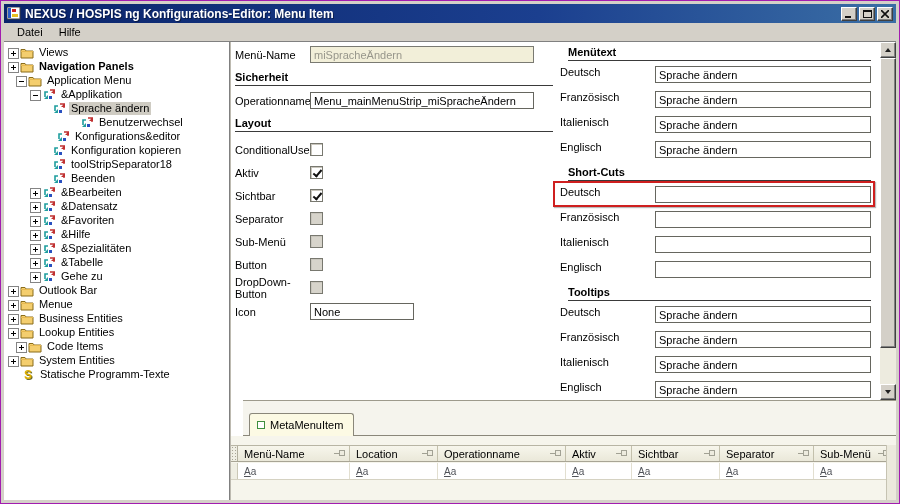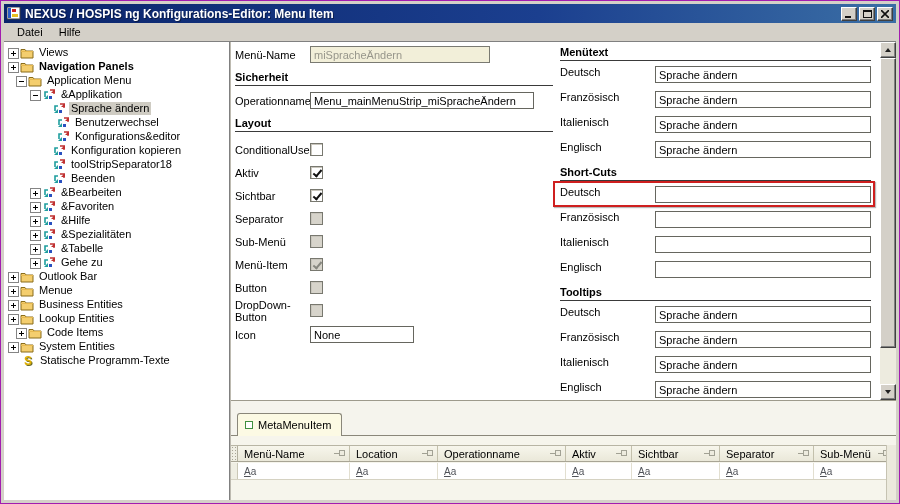--- a/index.html
+++ b/index.html
@@ -42,21 +42,21 @@
   .formpanel{position:absolute;left:0;top:0;right:16px;height:358px;background:#fff;overflow:hidden;}
   .leftcol{position:absolute;left:4px;top:4px;width:318px;}
   .rightcol{position:absolute;left:329px;top:4px;width:311px;}
   .flabel{width:75px;flex:0 0 auto;}
   .frow{display:flex;align-items:center;position:relative;}
   .input{height:17px;border:1px solid #66665f;background:#fff;
     font:11px "Liberation Sans",sans-serif;padding:0 3px;color:#000;}
   .input.ro{background:#F2EFD9;color:#97968b;border-color:#7a7a72;}
   .sect-title{font-weight:bold;border-bottom:1px solid #3a3a3a;padding-bottom:2px;
     line-height:12px;margin:8px 0 6px 0;}
-  .rightcol .sect-title{margin:0 0 5px 0;}
+  .rightcol .sect-title{margin:0 0 5px 8px;}
   .lrow1{margin-bottom:0;}
   .crow{height:23px;display:flex;align-items:center;}
   .cb{width:13px;height:13px;background:#fff;border:1px solid #78786f;position:relative;
     box-shadow:inset 1px 1px 0 #c9c6bd;}
   .cb.dis{background:#d7d4cb;}
   .cb.on::after{content:'';position:absolute;left:2px;top:3px;width:7px;height:3px;
     border-left:2px solid #101010;border-bottom:2px solid #101010;transform:rotate(-50deg);}
   .cb.dis.on::after{border-color:#87877f;}
   .rrow{display:flex;margin-bottom:8px;position:relative;}
   .rrow .flabel{width:95px;}
@@ -68,21 +68,21 @@
   .sbtn{position:absolute;left:0;width:16px;height:16px;background:#D4D0C8;
     border:1px solid #404040;border-top-color:#fff;border-left-color:#fff;
     box-shadow:inset -1px -1px 0 #808080;display:flex;align-items:center;justify-content:center;}
   .sbtn.up{top:0;} .sbtn.down{bottom:0;}
   .tri-up{width:0;height:0;border-left:3px solid transparent;border-right:3px solid transparent;border-bottom:4px solid #202020;}
   .tri-down{width:0;height:0;border-left:3px solid transparent;border-right:3px solid transparent;border-top:4px solid #202020;}
   .sthumb{position:absolute;left:0;top:16px;width:16px;height:290px;background:#D4D0C8;
     border:1px solid #404040;border-top-color:#fff;border-left-color:#fff;
     box-shadow:inset -1px -1px 0 #808080;}
   
-  .tabstrip{position:absolute;left:0;top:358px;right:0;height:36px;background:#F5F4ED;
+  .tabstrip{position:absolute;left:12px;top:358px;right:0;height:36px;background:#F5F4ED;
     border-top:1px solid #9d9a8c;border-bottom:1px solid #8a877a;text-align:right;}
   .tab{position:absolute;left:6px;bottom:-1px;height:23px;background:#FCFAE4;
     border:1px solid #8a877a;border-bottom:none;border-radius:3px 3px 0 0;
     display:flex;align-items:center;padding:0 10px 0 7px;gap:5px;}
   .tab-sq{width:8px;height:8px;background:#fff;border:1px solid #3f8f3f;flex:0 0 auto;}
   
   .grid{position:absolute;left:0;top:394px;right:0;bottom:0;background:#F6F5EC;}
   .grid-header{position:absolute;left:0;top:9px;right:10px;height:17px;display:flex;
     border-top:1px solid #b8b5a4;border-bottom:1px solid #a8a595;}
   .gh-strip{width:7px;flex:0 0 auto;background:#EFEEE3;
@@ -192,42 +192,42 @@
             <svg width="13" height="13" viewBox="0 0 13 13">
               <path d="M2 9 L2 4 L5 4" fill="none" stroke="#1f9e9e" stroke-width="1.6"></path>
               <path d="M1 11 L5 7 L5 11 Z" fill="#1f9e9e"></path>
               <path d="M7 2 L11 2 L11 6" fill="none" stroke="#c03030" stroke-width="1.4"></path>
               <path d="M12 1 L8 5 L12 5 Z" fill="#c03030"></path>
               <rect x="6" y="8" width="3" height="3" fill="#2a50c0"></rect>
             </svg>
           </span>
           <span class="tlabel selected">Sprache ändern</span>
         </div>
+        <div class="tree-row" style="padding-left: 76px;">
+          <span class="ticn">
+            <svg width="13" height="13" viewBox="0 0 13 13">
+              <path d="M2 9 L2 4 L5 4" fill="none" stroke="#1f9e9e" stroke-width="1.6"></path>
+              <path d="M1 11 L5 7 L5 11 Z" fill="#1f9e9e"></path>
+              <path d="M7 2 L11 2 L11 6" fill="none" stroke="#c03030" stroke-width="1.4"></path>
+              <path d="M12 1 L8 5 L12 5 Z" fill="#c03030"></path>
+              <rect x="6" y="8" width="3" height="3" fill="#2a50c0"></rect>
+            </svg>
+          </span>
+          <span class="tlabel">Benutzerwechsel</span>
+        </div>
         <div class="tree-row" style="padding-left: 52px;">
           <span class="ticn">
             <svg width="13" height="13" viewBox="0 0 13 13">
               <path d="M2 9 L2 4 L5 4" fill="none" stroke="#1f9e9e" stroke-width="1.6"></path>
               <path d="M1 11 L5 7 L5 11 Z" fill="#1f9e9e"></path>
               <path d="M7 2 L11 2 L11 6" fill="none" stroke="#c03030" stroke-width="1.4"></path>
               <path d="M12 1 L8 5 L12 5 Z" fill="#c03030"></path>
               <rect x="6" y="8" width="3" height="3" fill="#2a50c0"></rect>
             </svg>
           </span>
-          <span class="tlabel">Benutzerwechsel</span>
-        </div>
-        <div class="tree-row" style="padding-left: 52px;">
-          <span class="ticn">
-            <svg width="13" height="13" viewBox="0 0 13 13">
-              <path d="M2 9 L2 4 L5 4" fill="none" stroke="#1f9e9e" stroke-width="1.6"></path>
-              <path d="M1 11 L5 7 L5 11 Z" fill="#1f9e9e"></path>
-              <path d="M7 2 L11 2 L11 6" fill="none" stroke="#c03030" stroke-width="1.4"></path>
-              <path d="M12 1 L8 5 L12 5 Z" fill="#c03030"></path>
-              <rect x="6" y="8" width="3" height="3" fill="#2a50c0"></rect>
-            </svg>
-          </span>
           <span class="tlabel">Konfigurations&amp;editor</span>
         </div>
         <div class="tree-row" style="padding-left: 48px;">
           <span class="ticn">
             <svg width="13" height="13" viewBox="0 0 13 13">
               <path d="M2 9 L2 4 L5 4" fill="none" stroke="#1f9e9e" stroke-width="1.6"></path>
               <path d="M1 11 L5 7 L5 11 Z" fill="#1f9e9e"></path>
               <path d="M7 2 L11 2 L11 6" fill="none" stroke="#c03030" stroke-width="1.4"></path>
               <path d="M12 1 L8 5 L12 5 Z" fill="#c03030"></path>
               <rect x="6" y="8" width="3" height="3" fill="#2a50c0"></rect>
@@ -264,20 +264,33 @@
           <span class="ticn">
             <svg width="13" height="13" viewBox="0 0 13 13">
               <path d="M2 9 L2 4 L5 4" fill="none" stroke="#1f9e9e" stroke-width="1.6"></path>
               <path d="M1 11 L5 7 L5 11 Z" fill="#1f9e9e"></path>
               <path d="M7 2 L11 2 L11 6" fill="none" stroke="#c03030" stroke-width="1.4"></path>
               <path d="M12 1 L8 5 L12 5 Z" fill="#c03030"></path>
               <rect x="6" y="8" width="3" height="3" fill="#2a50c0"></rect>
             </svg>
           </span>
           <span class="tlabel">&amp;Bearbeiten</span>
+        </div>
+        <div class="tree-row" style="padding-left: 26px;">
+          <span class="expand plus"></span>
+          <span class="ticn">
+            <svg width="13" height="13" viewBox="0 0 13 13">
+              <path d="M2 9 L2 4 L5 4" fill="none" stroke="#1f9e9e" stroke-width="1.6"></path>
+              <path d="M1 11 L5 7 L5 11 Z" fill="#1f9e9e"></path>
+              <path d="M7 2 L11 2 L11 6" fill="none" stroke="#c03030" stroke-width="1.4"></path>
+              <path d="M12 1 L8 5 L12 5 Z" fill="#c03030"></path>
+              <rect x="6" y="8" width="3" height="3" fill="#2a50c0"></rect>
+            </svg>
+          </span>
+          <span class="tlabel">&amp;Datensatz</span>
         </div>
         <div class="tree-row" style="padding-left: 26px;">
           <span class="expand plus"></span>
           <span class="ticn">
             <svg width="13" height="13" viewBox="0 0 13 13">
               <path d="M2 9 L2 4 L5 4" fill="none" stroke="#1f9e9e" stroke-width="1.6"></path>
               <path d="M1 11 L5 7 L5 11 Z" fill="#1f9e9e"></path>
               <path d="M7 2 L11 2 L11 6" fill="none" stroke="#c03030" stroke-width="1.4"></path>
               <path d="M12 1 L8 5 L12 5 Z" fill="#c03030"></path>
               <rect x="6" y="8" width="3" height="3" fill="#2a50c0"></rect>
@@ -404,21 +417,21 @@
           <span class="tlabel">Statische Programm-Texte</span>
         </div>
       </div>
 
     <div class="right">
 
       <div class="formpanel">
         <div class="leftcol">
           <div class="frow lrow1">
             <span class="flabel">Menü-Name</span>
-            <input class="input ro" style="width: 180px;" readonly="" value="miSpracheÄndern">
+            <input class="input ro" style="width: 224px;" readonly="" value="miSpracheÄndern">
           </div>
           <div class="sect-title">Sicherheit</div>
           <div class="frow">
             <span class="flabel">Operationname</span>
             <input class="input" style="width: 224px;" value="Menu_mainMenuStrip_miSpracheÄndern">
           </div>
           <div class="sect-title">Layout</div>
           <div id="layout-checks" style="margin-top:6px">
               <div class="crow">
                 <span class="flabel">ConditionalUse</span>
@@ -434,24 +447,20 @@
               </div>
               <div class="crow">
                 <span class="flabel">Separator</span>
                 <span class="cb dis"></span>
               </div>
               <div class="crow">
                 <span class="flabel">Sub-Menü</span>
                 <span class="cb dis"></span>
               </div>
               <div class="crow">
-                <span class="flabel">Menü-Item</span>
-                <span class="cb on dis"></span>
-              </div>
-              <div class="crow">
                 <span class="flabel">Button</span>
                 <span class="cb dis"></span>
               </div>
               <div class="crow">
                 <span class="flabel">DropDown-Button</span>
                 <span class="cb dis"></span>
               </div>
             </div>
           <div class="frow" style="margin-top:4px">
             <span class="flabel">Icon</span>

